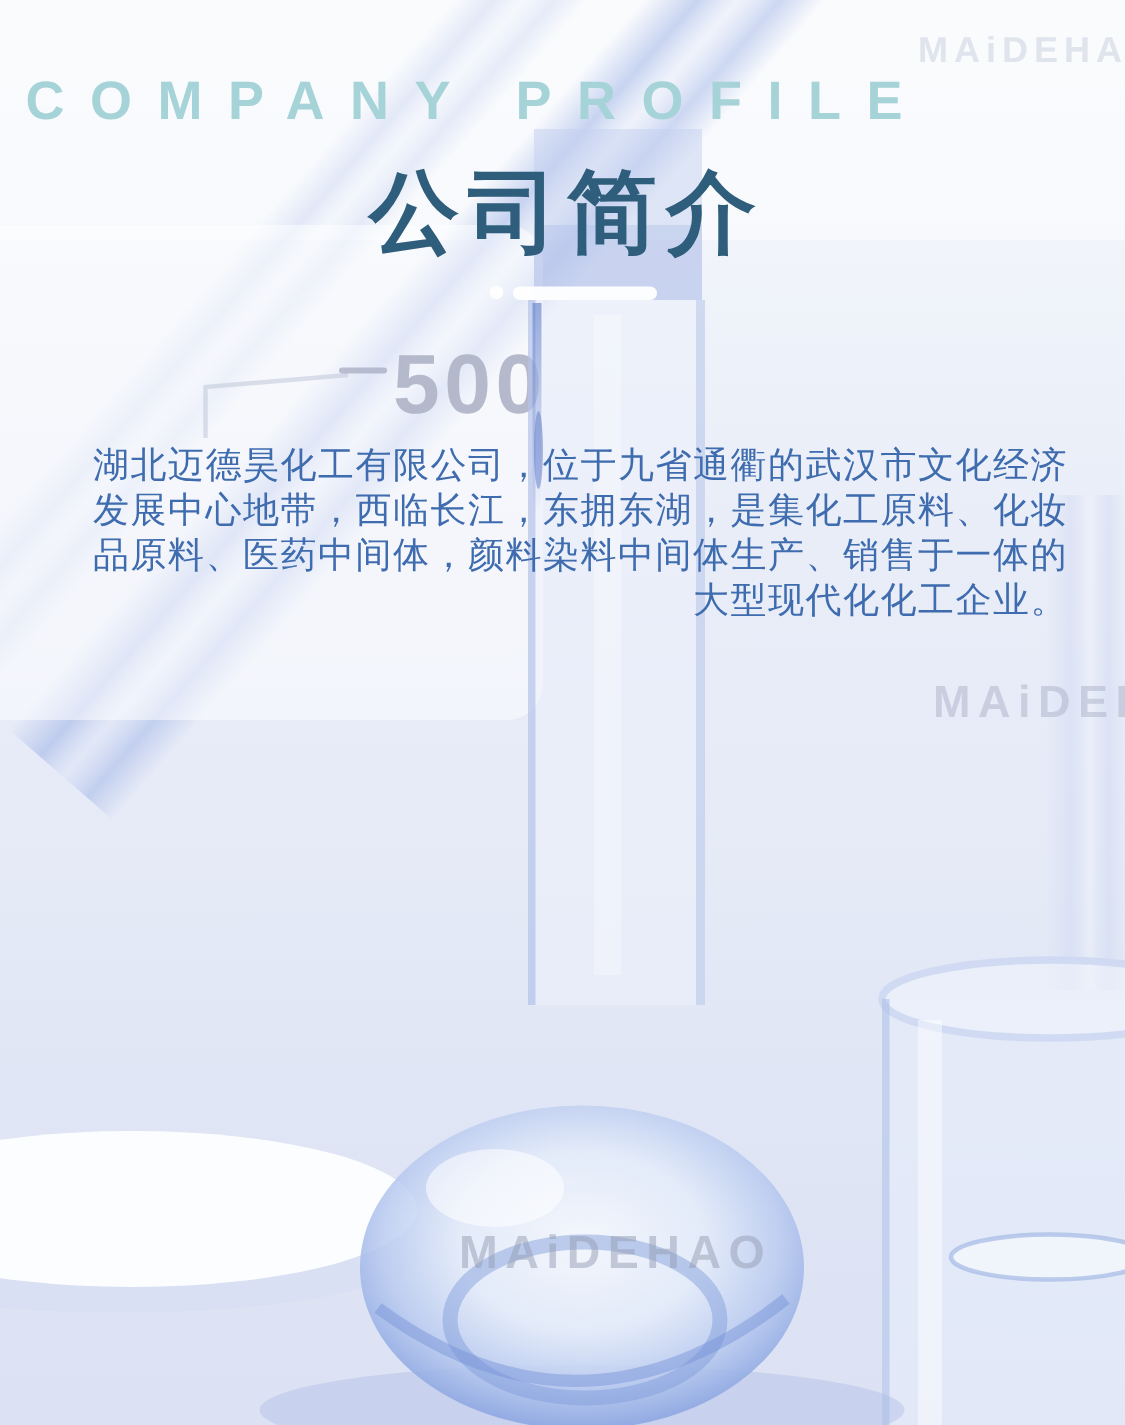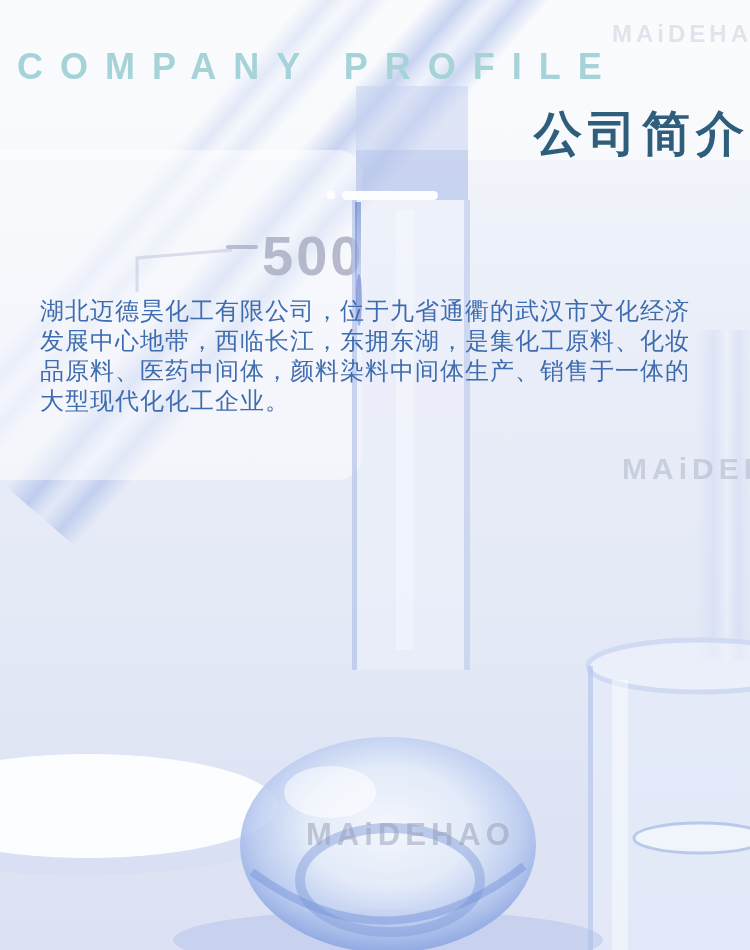--- a/index.html
+++ b/index.html
@@ -15,28 +15,28 @@
   }
   .wm-top    { left:612px; top:20px;  font-size:24px; letter-spacing:4px; color:rgba(165,175,198,0.30); }
   .wm-mid    { left:622px; top:452px; font-size:30px; letter-spacing:5px; color:rgba(152,160,184,0.38); }
   .wm-bottom { left:306px; top:817px; font-size:31px; letter-spacing:5px; color:rgba(148,156,178,0.50); }
   .title-en {
     position:absolute; top:46px; left:0; right:0; text-align:left;
     font-size:36px; font-weight:bold; letter-spacing:17px; text-indent:17px;
     color:#a6d3d8;
   }
   .title-zh {
-    position:absolute; top:102px; left:0; right:0; margin:0; text-align:right;
-    font-size:48px; font-weight:bold; letter-spacing:6px; text-indent:6px;
+    position:absolute; top:102px; left:0; right:0; margin:0; text-align:center;
+    font-size:60px; font-weight:bold; letter-spacing:6px; text-indent:6px;
     color:#2f5e7c;
   }
   .profile-text {
     position:absolute; left:40px; right:38px; top:296px;
     color:#3e6cae; font-size:24px; line-height:30px; letter-spacing:1px;
-    text-align:left;
+    text-align:right;
   }
   .profile-text p { margin:0; }
   .profile-text p + p { margin-top:26px; }
 </style>
 </head>
 <body>
 
 <div class="page">
 
   <svg class="bg-svg" width="750" height="950" viewBox="0 0 750 950" aria-hidden="true">

